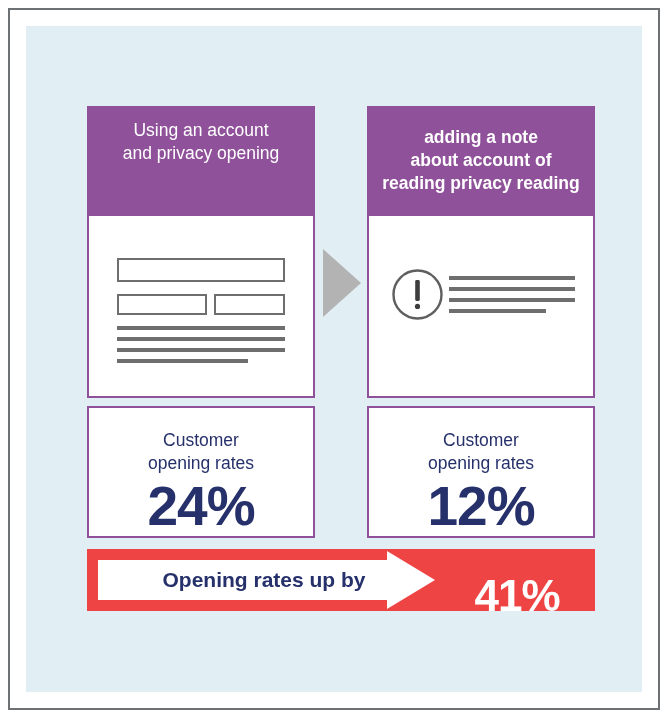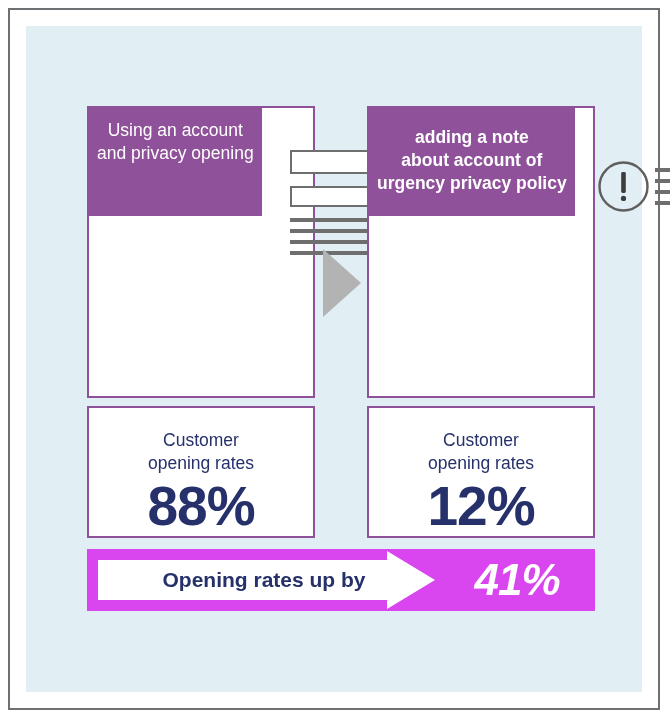--- a/index.html
+++ b/index.html
@@ -39,21 +39,21 @@
   
   .stage { position: absolute; left: 0; top: 0; right: 0; bottom: 0; }
 
   
   .concept-card {
     position: absolute;
     box-sizing: border-box;
     background: #ffffff;
     border: 2px solid #8f5199;
     display: flex;
-    flex-direction: row;
+    flex-direction: column;
   }
   #card-left  { left: 61px;  top: 80px; width: 228px; height: 292px; }
   #card-right { left: 341px; top: 80px; width: 228px; height: 292px; font-weight: bold; }
 
   .card-header {
     background: #8f5199;
     color: #ffffff;
     text-align: center;
     font-size: 17.5px;
     line-height: 23px;
@@ -142,21 +142,21 @@
     letter-spacing: -1px;
   }
 
   
   #result-banner {
     position: absolute;
     left: 61px;
     top: 523px;
     width: 508px;
     height: 62px;
-    background: #d946ef;
+    background: #ef4444;
   }
   #banner-arrow {
     position: absolute;
     left: 0; top: 0;
     width: 508px; height: 62px;
   }
   .banner-caption {
     position: absolute;
     left: 22px;
     top: 0;
@@ -165,31 +165,30 @@
     display: flex;
     align-items: center;
     justify-content: center;
     color: #26306b;
     font-size: 21px;
     font-weight: bold;
   }
   .banner-value {
     position: absolute;
     left: 360px;
-    top: 0;
+    top: 16px;
     width: 140px;
     height: 62px;
     display: flex;
     align-items: center;
     justify-content: center;
     color: #ffffff;
     font-size: 44px;
     font-weight: bold;
     letter-spacing: -1px;
-    font-style: italic;
   }
 </style>
 </head>
 <body>
 
 <div id="figure-frame">
   <div id="panel">
     <div class="stage">
 
       <div class="concept-card" id="card-left">
@@ -209,41 +208,41 @@
       </div>
 
       <svg id="transition-arrow" viewBox="0 0 44 72">
         <polygon points="4,2 42,36 4,70" fill="#b3b3b3"></polygon>
       </svg>
 
       <div class="concept-card" id="card-right">
         <div class="card-header">
           <div>adding a note</div>
           <div>about account of</div>
-          <div>urgency privacy policy</div>
+          <div>reading privacy reading</div>
         </div>
         <div class="card-body">
           <svg id="alert-icon" viewBox="0 0 53 53">
             <circle cx="26.5" cy="26.5" r="24" fill="none" stroke="#5f5f5f" stroke-width="2.4"></circle>
             <rect x="24.2" y="12" width="4.6" height="21" rx="1.4" fill="#3d3d3d"></rect>
             <circle cx="26.5" cy="38.4" r="2.6" fill="#3d3d3d"></circle>
           </svg>
           <div class="note-line" id="nline-1"></div>
           <div class="note-line" id="nline-2"></div>
           <div class="note-line" id="nline-3"></div>
           <div class="note-line" id="nline-4"></div>
         </div>
       </div>
 
       <div class="stat-box" id="stat-left">
         <div class="stat-label">
           <div>Customer</div>
           <div>opening rates</div>
         </div>
-        <div class="stat-value">88%</div>
+        <div class="stat-value">24%</div>
       </div>
 
       <div class="stat-box" id="stat-right">
         <div class="stat-label">
           <div>Customer</div>
           <div>opening rates</div>
         </div>
         <div class="stat-value">12%</div>
       </div>
 

